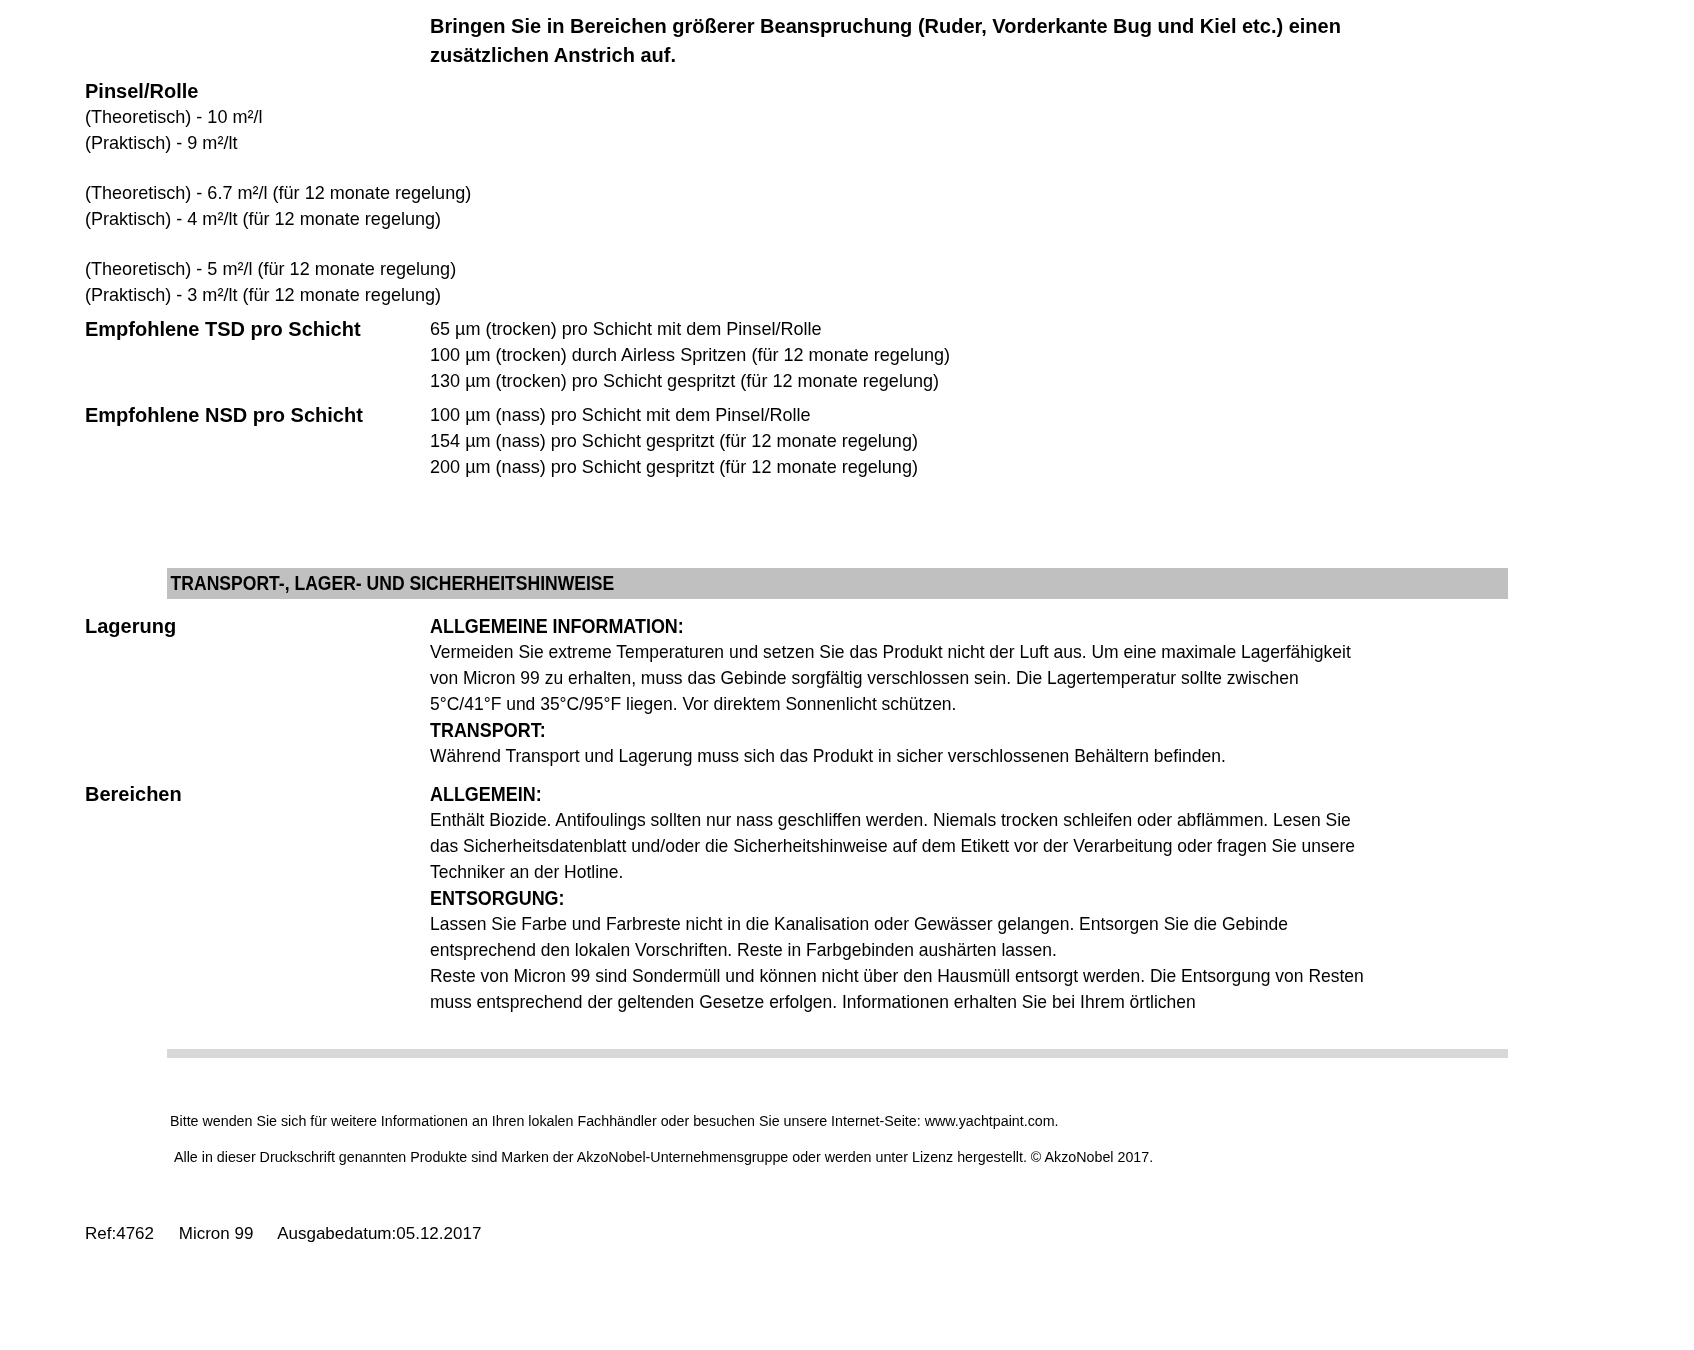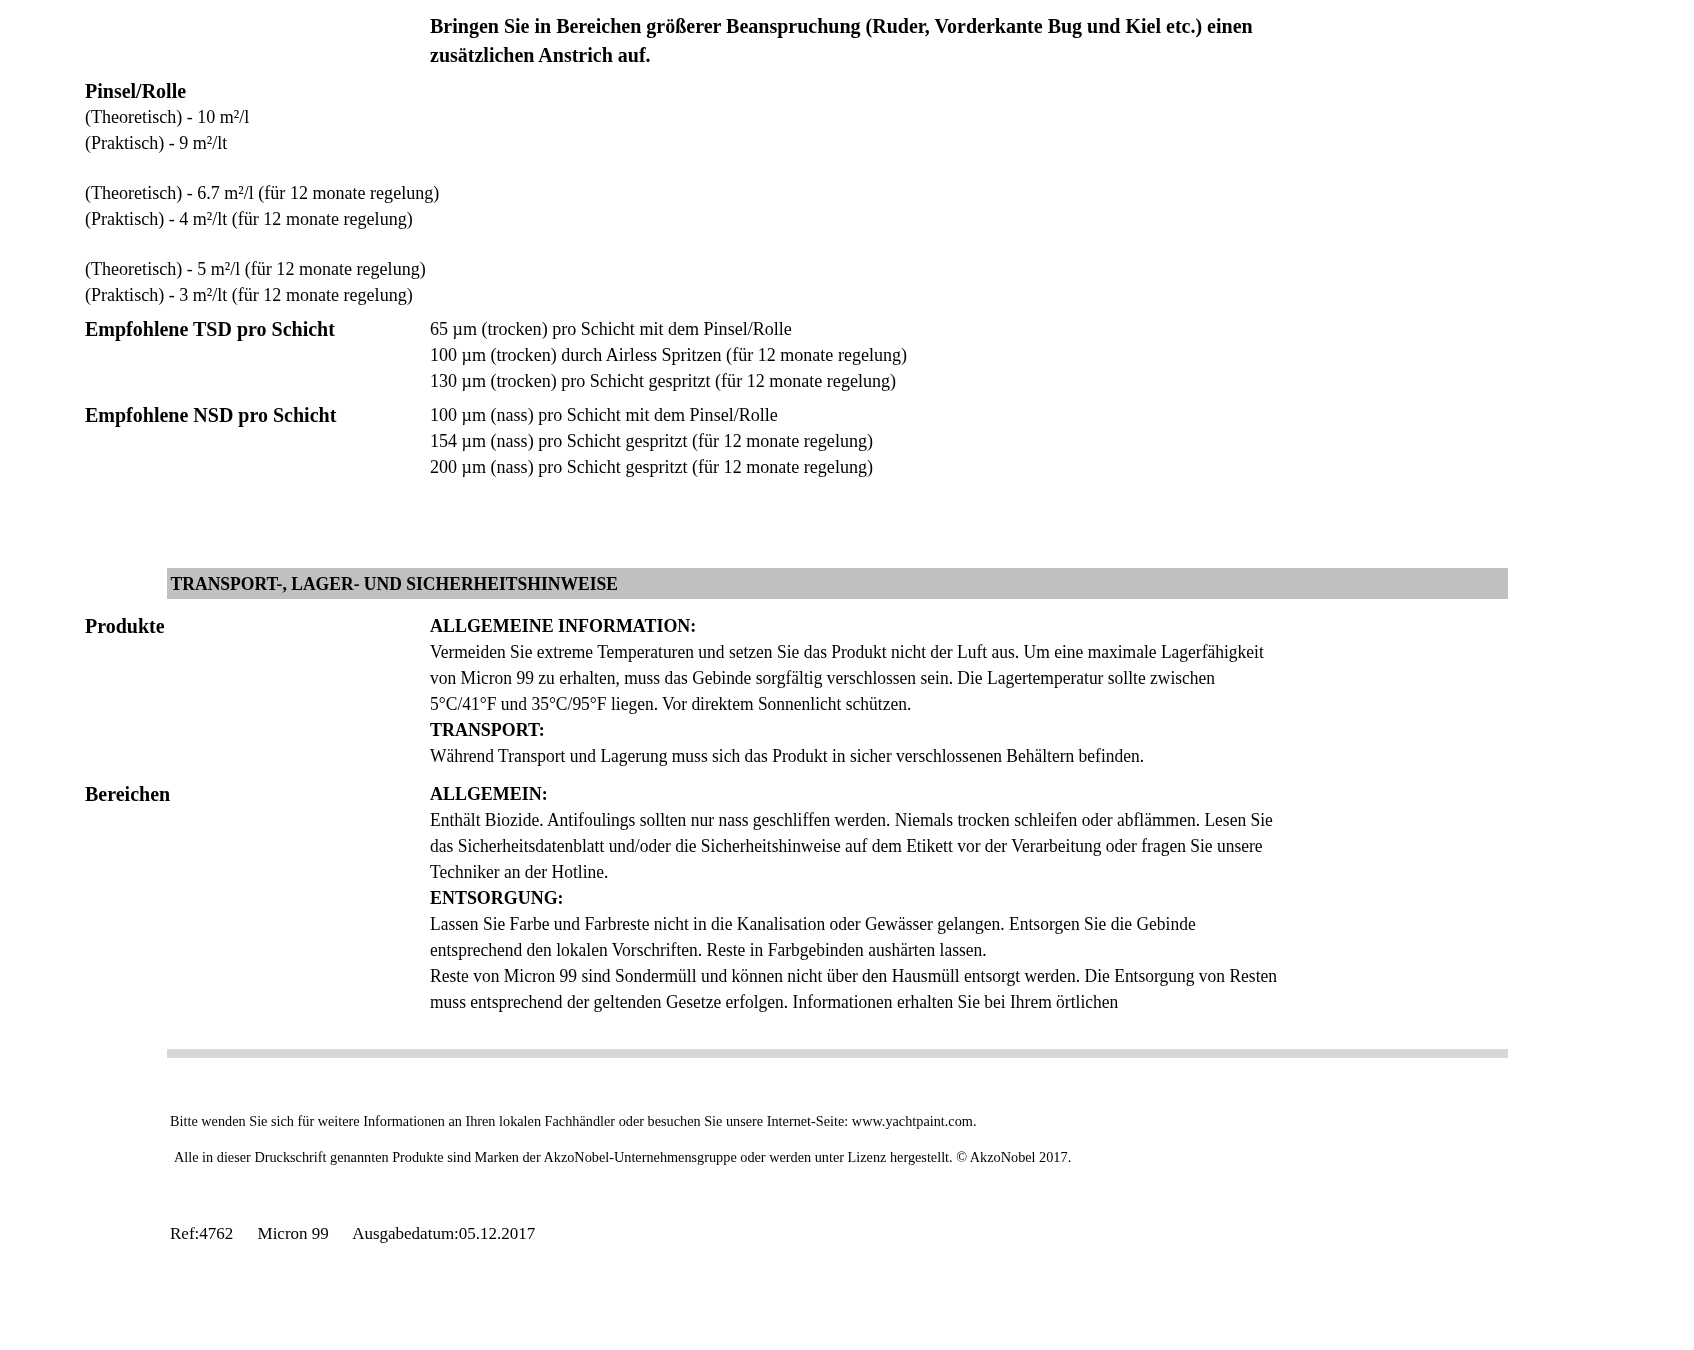--- a/index.html
+++ b/index.html
@@ -8,21 +8,20 @@
     background: #ffffff;
     font-family: "Liberation Sans", sans-serif;
     color: #000000;
   }
   .page {
     position: relative;
     width: 1508px;
     height: 1350px;
     background: #ffffff;
     overflow: hidden;
-    font-family: Liberation Serif, serif;
   }
   .content-area {
     padding: 12px 0 0 85px;
   }
   .row {
     display: flex;
     margin-top: 8px;
   }
   .row.first {
     margin-top: 0;
@@ -110,21 +109,20 @@
   }
   .footer-note.line1 {
     margin-top: 52px;
   }
   .footer-note.line2 {
     margin-top: 14px;
     margin-left: 89px;
   }
   .ref-line {
     margin-top: 56px;
-    margin-left: 85px;
     font-size: 17px;
     white-space: nowrap;
   }
   .ref-line .ref-part {
     margin-right: 20px;
   }
   .ref-line .ref-part:last-child {
     margin-right: 0;
   }
 </style>
@@ -172,21 +170,21 @@
           </div>
         </div>
       </div>
 
     <div class="section-bar" style="background: rgb(192, 192, 192);">
       <span class="bar-text">TRANSPORT-, LAGER- UND SICHERHEITSHINWEISE</span>
     </div>
 
     <div class="safety safety-rows" id="safety-rows">
         <div class="row first-safety">
-          <div class="label">Produkte</div>
+          <div class="label">Lagerung</div>
           <div class="content">
             <div class="line bold">ALLGEMEINE INFORMATION:</div>
             <div class="line">Vermeiden Sie extreme Temperaturen und setzen Sie das Produkt nicht der Luft aus. Um eine maximale Lagerfähigkeit</div>
             <div class="line">von Micron 99 zu erhalten, muss das Gebinde sorgfältig verschlossen sein. Die Lagertemperatur sollte zwischen</div>
             <div class="line">5°C/41°F und 35°C/95°F liegen. Vor direktem Sonnenlicht schützen.</div>
             <div class="line bold">TRANSPORT:</div>
             <div class="line">Während Transport und Lagerung muss sich das Produkt in sicher verschlossenen Behältern befinden.</div>
           </div>
         </div>
         <div class="row">

